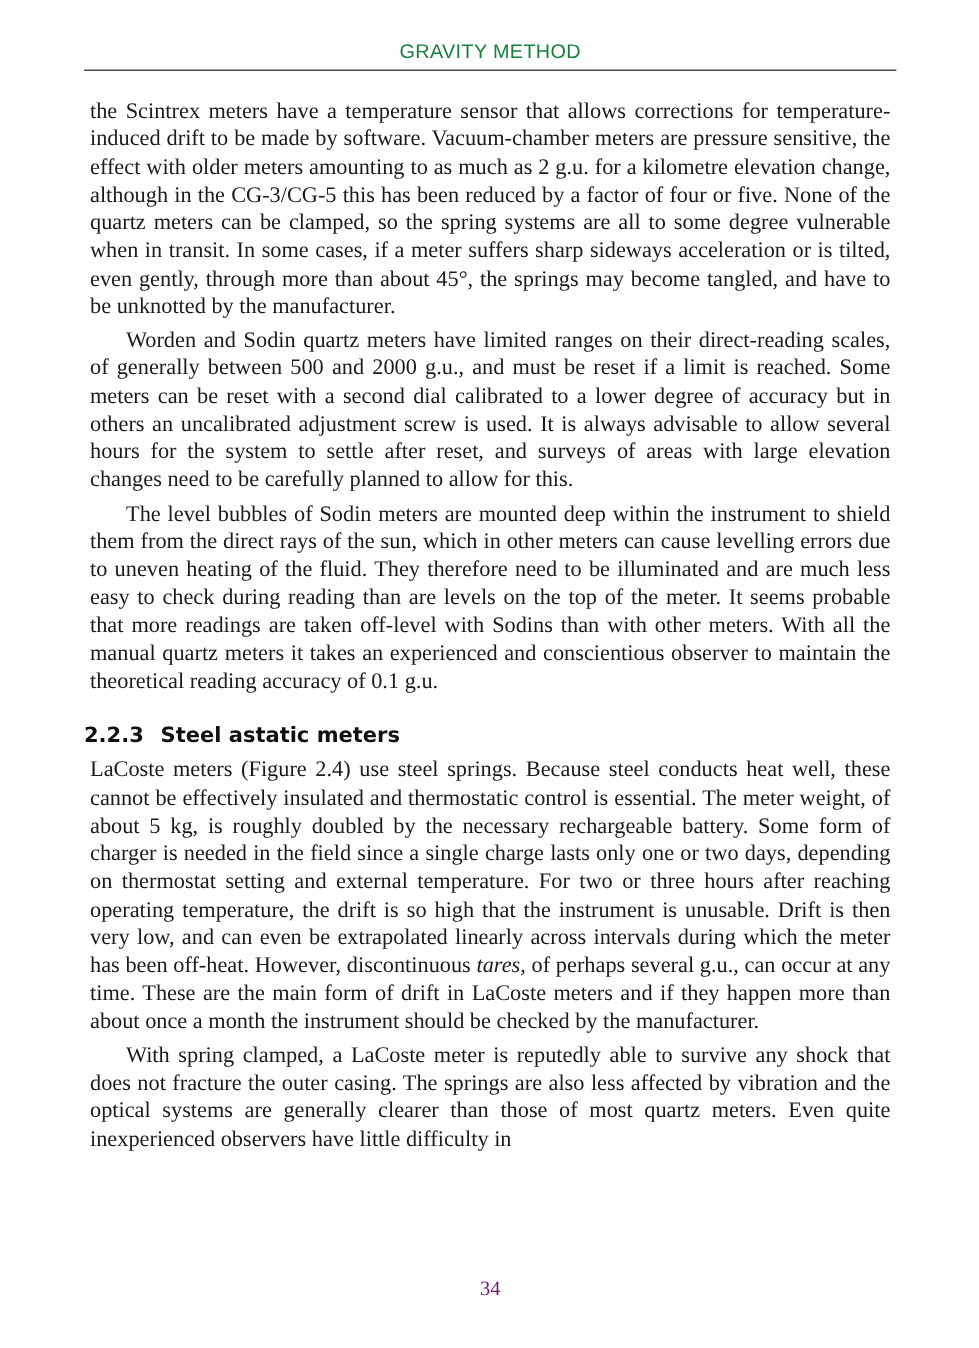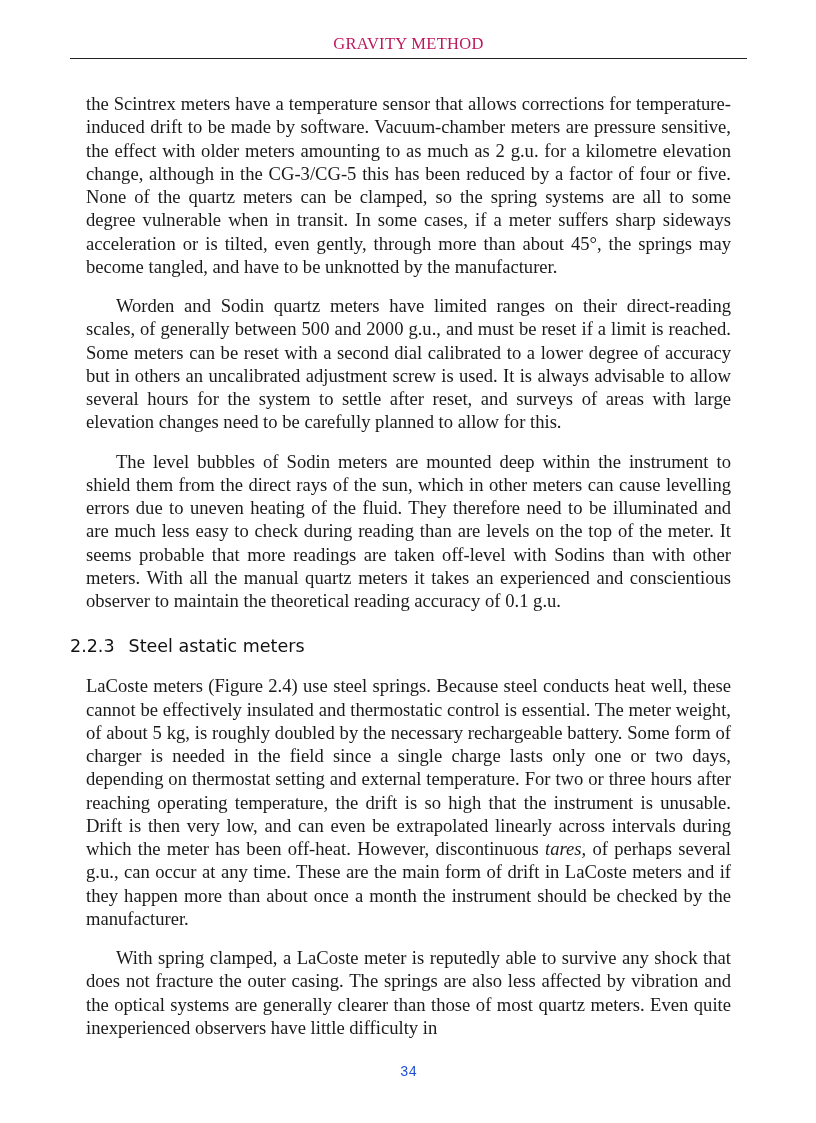--- a/index.html
+++ b/index.html
@@ -19,24 +19,24 @@
       left: 70px;
       top: 0;
       width: 677px;
     }
     .running-head {
       position: absolute;
       top: 34px;
       left: 0;
       width: 677px;
       text-align: center;
-      font-family: Liberation Serif, serif;
+      font-family: Liberation Sans, sans-serif;
       font-size: 16.5px;
       letter-spacing: 0.3px;
-      color: #be185d;
+      color: #15803d;
     }
     .head-rule {
       position: absolute;
       top: 58px;
       left: 0;
       width: 677px;
       height: 0;
       border-top: 1px solid #222;
     }
     .body-text {
@@ -44,45 +44,45 @@
       top: 76px;
       left: 0;
       width: 677px;
       font-family: "Liberation Serif", serif;
       font-size: 18.6px;
       line-height: 23.25px;
       text-align: justify;
       hyphens: manual;
     }
     .body-text p {
-      margin: 16px;
+      margin: 5px;
     }
     .body-text p.indent {
       text-indent: 30px;
     }
     .section-heading {
       margin: 22px 0 0 0;
       font-family: "DejaVu Sans", sans-serif;
       font-size: 17.5px;
       line-height: 24px;
-      font-weight: normal;
+      font-weight: bold;
       color: #111;
     }
     .section-heading .num {
       margin-right: 14px;
     }
     .page-number {
       position: absolute;
       top: 1064px;
       left: 0;
       width: 677px;
       text-align: center;
-      font-family: Liberation Mono, monospace;
-      font-size: 14px;
-      color: #1d4ed8;
+      font-family: Liberation Serif, serif;
+      font-size: 17px;
+      color: #701a75;
     }
     em {
     }
   </style>
 </head>
 <body>
 
 <div class="page">
   <div class="running-head">GRAVITY METHOD</div>
   <div class="head-rule"></div>

